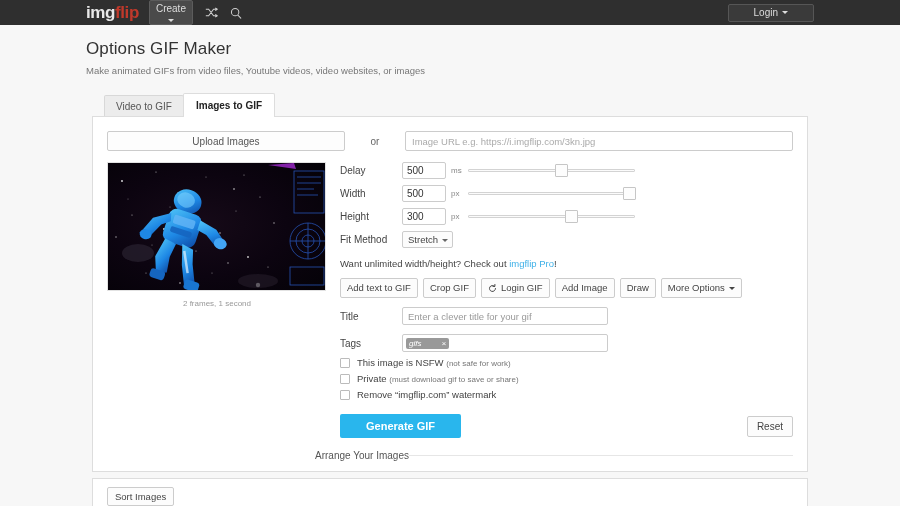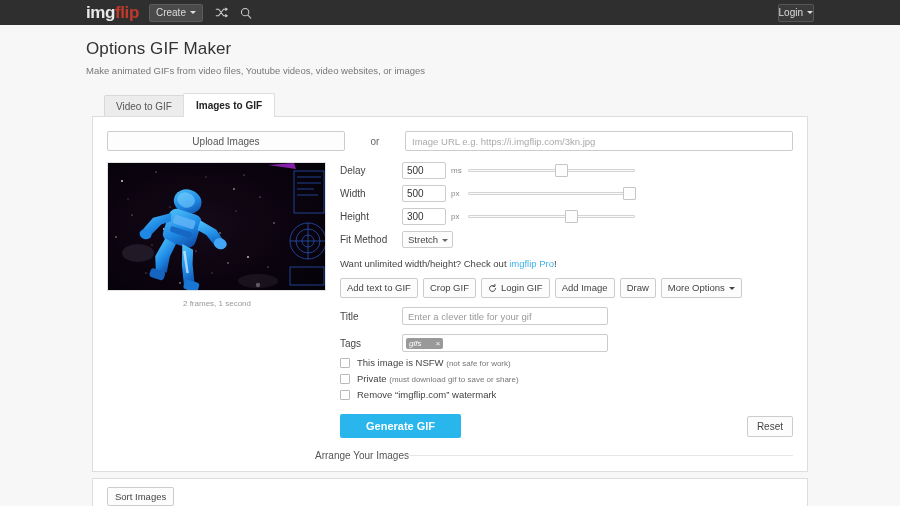--- a/index.html
+++ b/index.html
@@ -17,28 +17,28 @@
     height:25px; background:#2f2f2f; display:flex; align-items:center;
     padding:0 12px; position:relative;
   }
   .nav-inner { width:728px; margin:0 auto; display:flex; align-items:center; height:100%; }
   .logo { font-size:17px; font-weight:bold; letter-spacing:-0.4px; line-height:1; }
   .logo .img { color:#e8e8e8; }
   .logo .flip { color:#c0392b; }
   .create-btn {
     margin-left:10px; background:#4a4a4a; color:#ddd; border:1px solid #5c5c5c;
     border-radius:2px; font-size:10px; padding:2px 6px; line-height:12px; cursor:pointer;
-    display:flex; align-items:center; gap:4px;
+    display:flex; align-items:center; gap:4px;flex-direction:column;
   }
   .caret { width:0;height:0;border-left:3px solid transparent;border-right:3px solid transparent;border-top:3px solid currentColor; display:inline-block; }
   .nav-icon { margin-left:12px; color:#cfcfcf; display:flex; align-items:center; cursor:pointer; }
   .nav-right { margin-left:auto; }
   .login-btn {
     background:#3a3a3a; color:#ddd; border:1px solid #565656; border-radius:2px;
-    font-size:10px; padding:2px 0; line-height:12px; cursor:pointer;
+    font-size:10px; padding:2px 25px; line-height:12px; cursor:pointer;
     display:flex; align-items:center; gap:4px;
   }
 
   
   .page { width:728px; margin:0 auto; }
   .page-title { font-size:17px; color:#333; font-weight:normal; margin:14px 0 6px 0; letter-spacing:0.1px;}
   .page-sub { font-size:9.5px; color:#777; margin-bottom:16px; }
 
   
   .tabs { display:flex; align-items:flex-end; margin-left:18px; }
@@ -118,21 +118,21 @@
     background:#fff; font-size:9.5px; color:#333; padding:0 5px;
     font-family:"Liberation Sans", sans-serif;
   }
   .text-input::placeholder { color:#999; }
   .tags-box {
     flex:1; max-width:206px; height:18px; border:1px solid #ccc; border-radius:2px;
     background:#fff; display:flex; align-items:center; padding:0 3px;
   }
   .tag-chip {
     background:#999; color:#fff; font-size:8px; border-radius:2px;
-    padding:1px 3px; display:inline-flex; align-items:center; gap:14px;font-style:italic;
+    padding:1px 3px; display:inline-flex; align-items:center; gap:20px;font-style:italic;
   }
   .tag-x { cursor:pointer; font-size:8px; }
 
   .check-row { display:flex; align-items:center; margin-top:5px; }
   .cbox {
     width:10px; height:10px; border:1px solid #bbb; background:#fff;
     border-radius:1px; margin-right:7px; cursor:pointer; flex:none;
   }
   .check-lbl { font-size:9.5px; color:#444; }
   .check-lbl .sm { font-size:8px; color:#777; }

